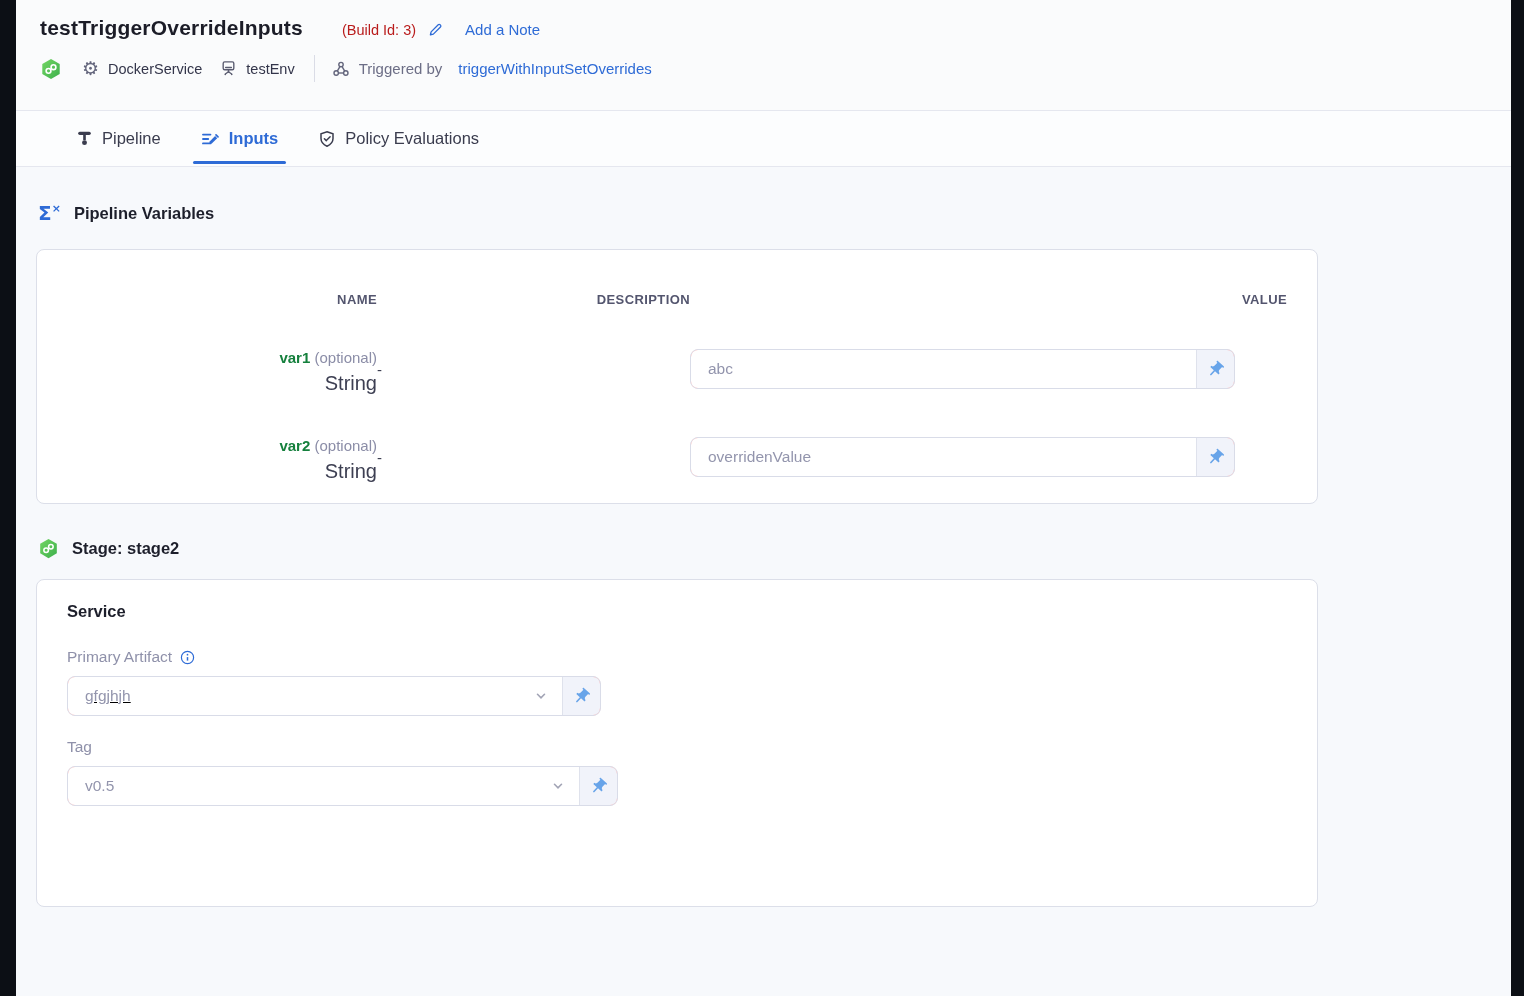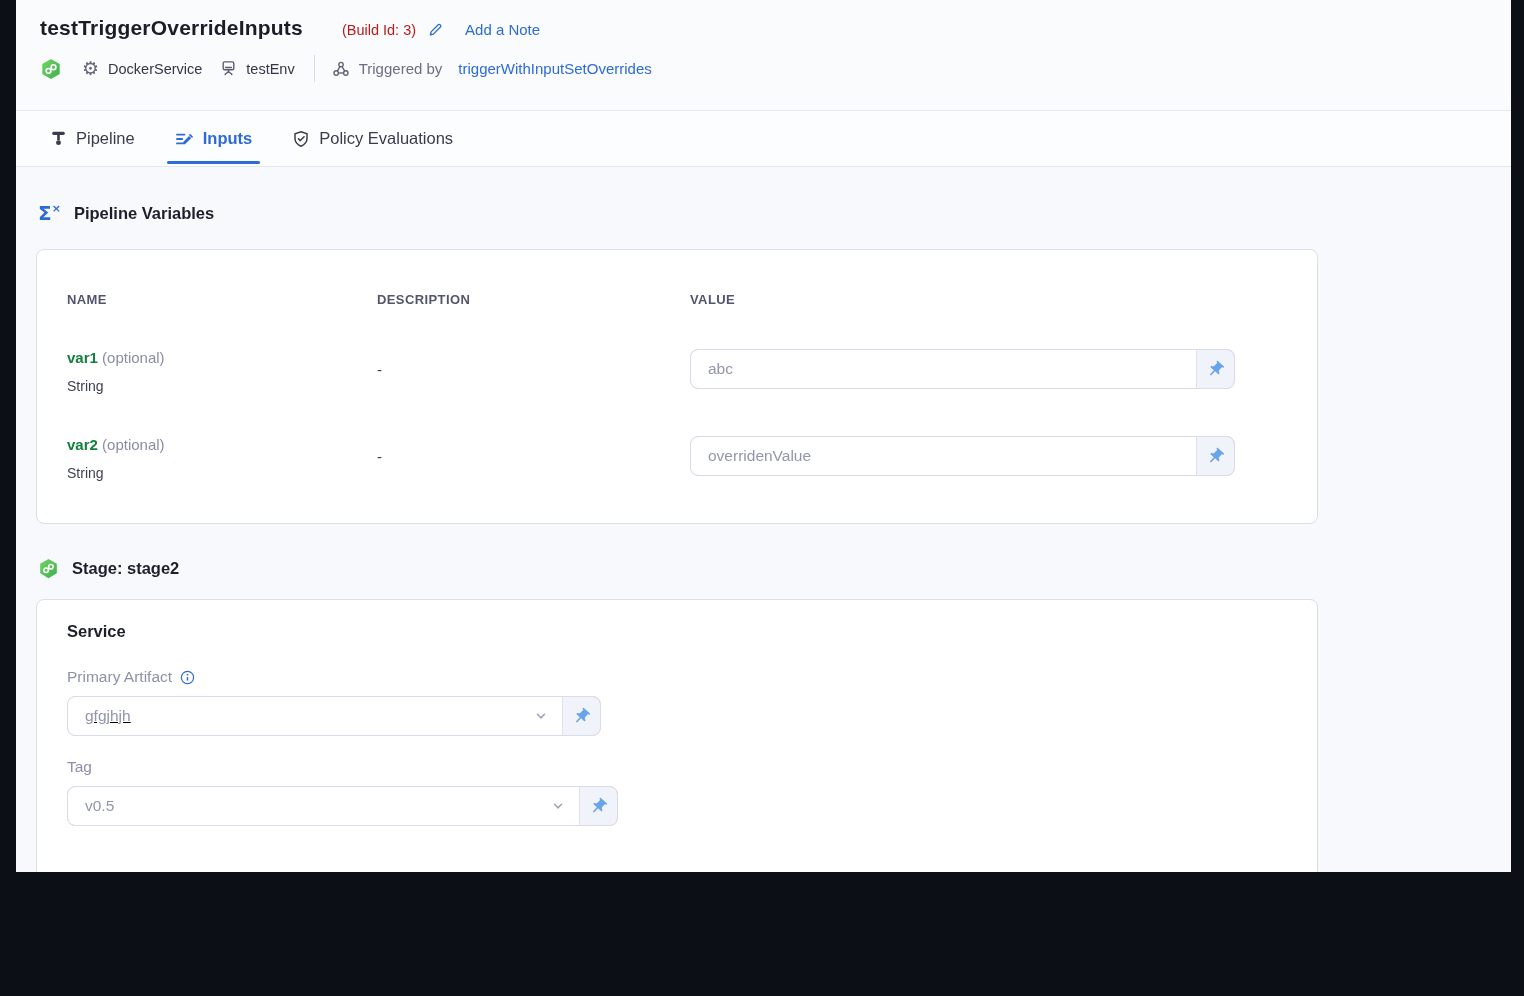--- a/index.html
+++ b/index.html
@@ -1,19 +1,19 @@
 <!DOCTYPE html>
 <html><head>
 <meta charset="utf-8">
 <style>
   * { margin:0; padding:0; box-sizing:border-box; }
   html,body { width:1524px; height:996px; }
   body { font-family:"Liberation Sans", sans-serif; background:#0c0f15; }
 
-  .stage-canvas { position:relative; width:1524px; height:872px; overflow:hidden; }
+  .stage-canvas { position:relative; width:1524px; height:996px; overflow:hidden; }
   .edge { position:absolute; top:0; bottom:0; background:#0c0f15; }
   .edge.left  { left:0;  width:16px; }
   .edge.right { right:0; width:13px; }
 
   .page { position:absolute; left:16px; top:0; width:1495px; height:996px; background:#f7f9fc; }
 
   
   .exec-header { height:110px; background:#fafbfc; padding:16px 24px 0; }
   .title-row { display:flex; align-items:center; gap:12px; }
   .exec-title { font-size:21px; font-weight:700; color:#1b1c27; letter-spacing:.2px; }
@@ -23,41 +23,41 @@
   .meta-item { display:flex; align-items:center; gap:9px; font-size:14.5px; color:#33354a; }
   .gear-glyph { font-family:"DejaVu Sans", sans-serif; font-size:19px; line-height:1; color:#63657c; }
   .meta-divider { width:1px; height:27px; background:#dadce6; margin:0 17px 0 19px; }
   .triggered-label { color:#6c6e86; font-size:15px; }
   .trigger-link { color:#2e6bd6; font-size:15px; margin-left:7px; cursor:pointer; }
   .hex-icon { width:22px; height:22px; }
   .mr20 { margin-right:20px; } .mr18 { margin-right:18px; }
 
   
   .tab-bar { height:57px; background:#fcfdfe; border-top:1px solid #e5e7ef; border-bottom:1px solid #e5e7ef;
-             display:flex; align-items:stretch; padding-left:28px; gap:28px; }
+             display:flex; align-items:stretch; padding-left:54px; gap:28px; }
   .tab { position:relative; display:flex; align-items:center; gap:9px; font-size:16.5px; color:#3a3c4e; padding:0 6px; cursor:pointer; }
   .tab.active { color:#2e6bd6; font-weight:700; }
   .tab.active::after { content:""; position:absolute; left:-2px; right:-2px; bottom:2px; height:3px; border-radius:2px; background:#2e6bd6; }
 
   
   .content { padding:0 20px; }
   .section-heading { display:flex; align-items:center; gap:13px; margin:36px 0 0 2px; }
   .section-heading h2 { font-size:16.5px; font-weight:700; color:#1d1f2b; }
   .sigma { color:#2e6bd6; font-weight:700; font-size:20px; line-height:1; font-family:"DejaVu Sans", sans-serif; }
   .sigma sup { font-size:11px; font-weight:700; }
 
   .card { background:#fff; border:1px solid #dcdfe9; border-radius:8px; margin-top:26px; width:1282px; }
 
   
-  .variables-card { padding:42px 30px 42px; }
+  .variables-card { padding:42px 30px 20px;text-align:right; }
   .vars-grid { display:grid; grid-template-columns:310px 313px 1fr; row-gap:42px; align-items:start; }
   .col-header { font-size:13px; font-weight:700; color:#53556e; letter-spacing:.4px; }
   .var-name { font-size:15px; color:#8b8da7; }
   .var-name b { color:#15803d; font-weight:700; }
-  .var-type { margin-top:12px; font-size:14px; color:#3d3f52; }
+  .var-type { margin-top:6px; font-size:20px; color:#3d3f52; }
   .desc-cell { font-size:15px; color:#3d3f52; display:flex; align-items:center; height:40px; }
 
   
   .input-box { display:flex; height:40px; border:1px solid #d9dce8; border-radius:8px; background:#fca5a5; overflow:hidden; }
   .input-main { flex:1; display:flex; align-items:center; justify-content:space-between; padding:0 14px 0 17px;
                 font-size:15.5px; color:#9395ad; border-right:1px solid #dfe2ec; background:#fff; min-width:0; }
   .pin-area { width:37px; display:flex; align-items:center; justify-content:center; background:#f1f3fa; cursor:pointer; }
   .w-value { width:545px; }
   .w-pa    { width:534px;text-decoration:underline; }
   .w-tag   { width:551px; }

